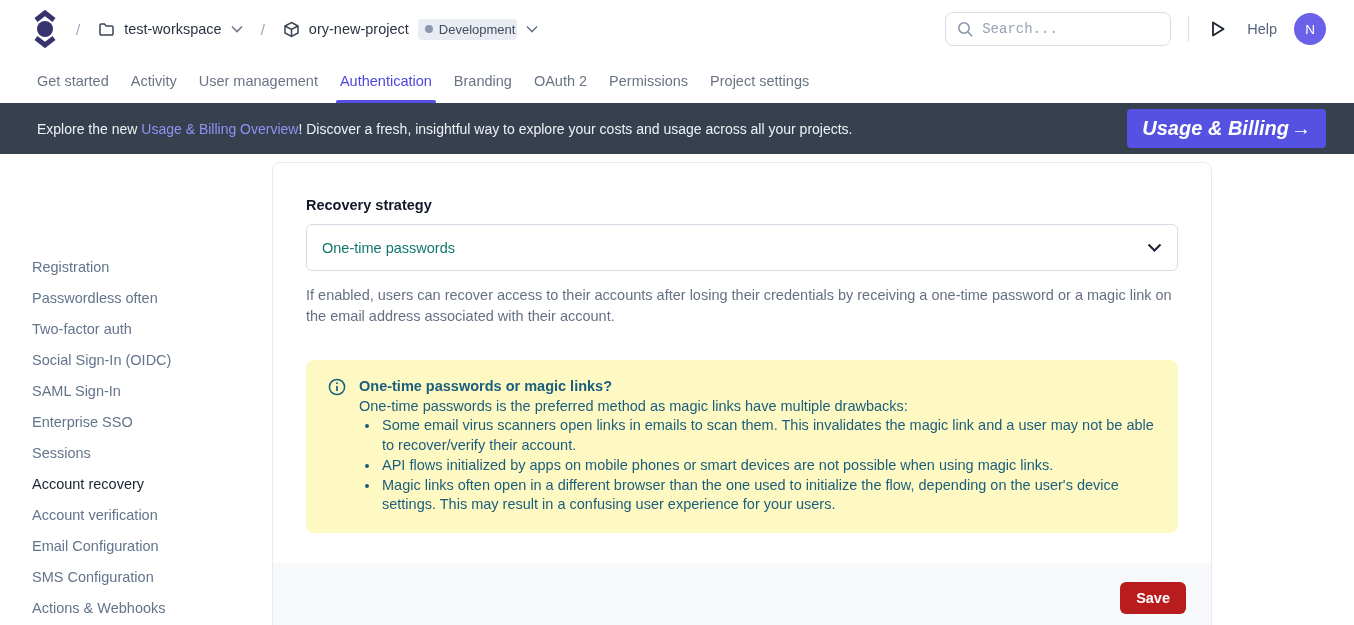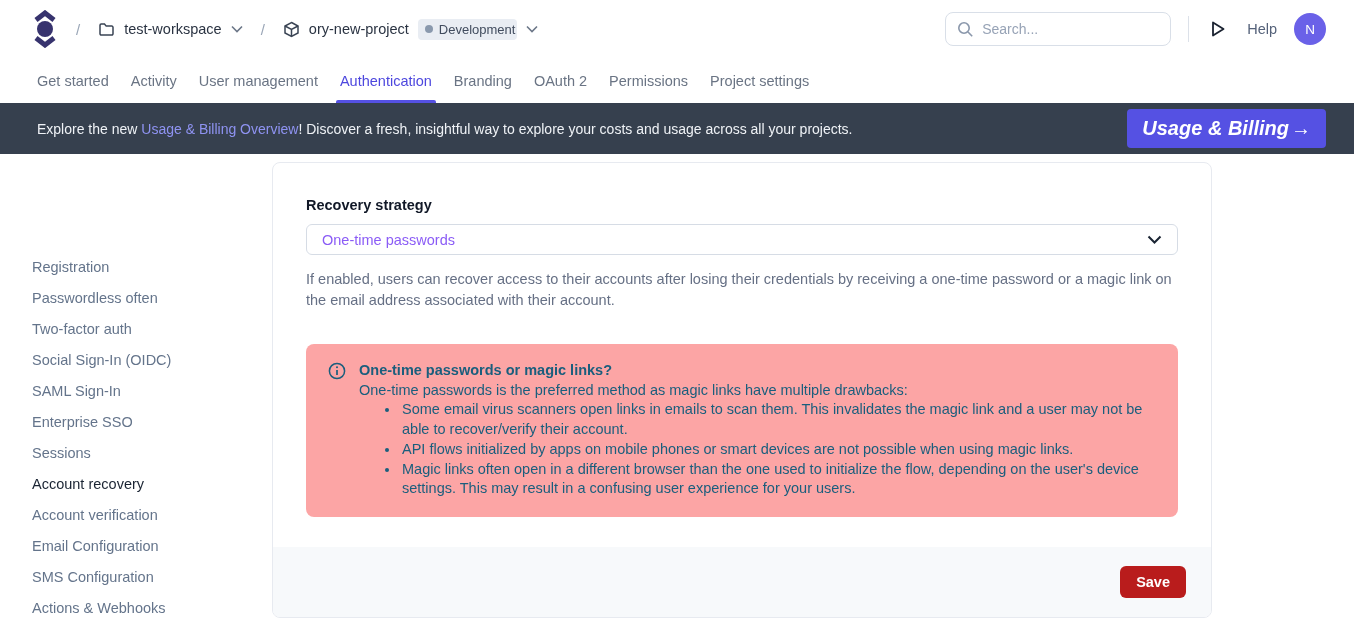--- a/index.html
+++ b/index.html
@@ -12,21 +12,21 @@
   .h-left { display:flex; align-items:center; gap:18px; }
   .logo-btn { background:none; border:none; cursor:pointer; display:flex; align-items:center; }
   .crumb-sep { color:#9AA6B7; font-size:15px; }
   .crumb { display:flex; align-items:center; gap:9px; background:none; border:none; font-family:inherit; font-size:14.5px; color:#2A3342; cursor:pointer; }
   .crumb .icon { display:flex; color:#3A4454; }
   .badge { display:inline-flex; align-items:center; gap:6px; background:#E9EDF3; border-radius:4px; padding:3px 2px 3px 7px; font-size:13px; color:#414C5E; }
   .badge .dot { width:8px; height:8px; border-radius:50%; background:#8A99AD; }
   .chev { display:flex; color:#6C7788; }
 
   .h-right { display:flex; align-items:center; gap:17px; }
-  .search { width:226px; height:34px; border:1px solid #D9DFE8; border-radius:8px; display:flex; align-items:center; padding:0 11px; gap:8px; color:#8A97AB; }
+  .search { width:226px; height:34px; border:1px solid #D9DFE8; border-radius:8px; display:flex; align-items:center; padding:0 11px; gap:8px; color:#8A97AB;font-family:Liberation Mono, monospace; }
   .search input { border:none; outline:none; flex:1; font-family:inherit; font-size:14px; color:#2A3342; background:transparent; min-width:0; }
   .search input::placeholder { color:#97A3B6; }
   .h-divider { width:1px; height:26px; background:#DCE1E9; }
   .play-btn { background:none; border:none; display:flex; cursor:pointer; color:#1A2230; padding:0 4px; }
   .help-link { font-size:14.5px; color:#55627A; text-decoration:none; cursor:pointer; }
   .avatar { width:32px; height:32px; border-radius:50%; background:#6A61E8; color:#fff; font-size:13.5px; display:flex; align-items:center; justify-content:center; cursor:pointer; }
 
   
   .tabs { display:flex; gap:20px; padding:0 0 0 36px; height:45px; align-items:stretch; background:#fff; }
   .tab { position:relative; background:none; border:none; font-family:inherit; font-size:14.5px; color:#6A7484; cursor:pointer; display:flex; align-items:center; padding:0 1px; }
@@ -41,29 +41,29 @@
 
   
   .content { display:flex; align-items:flex-start; }
   .sidebar { width:272px; flex:none; padding:67px 0 0 32px;margin-top:36px; }
   .side-item { display:block; font-size:14.5px; color:#64748B; line-height:20px; margin-bottom:11px; text-decoration:none; cursor:pointer; }
   .side-item.active { color:#1A2433; }
 
   .card { flex:none; width:940px; margin-top:8px; border:1px solid #E7EAF0; border-radius:8px; background:#fff; display:flex; flex-direction:column; overflow:hidden; }
   .card-body { padding:34px 33px 30px 33px; }
   .field-label { display:block; font-size:14.5px; font-weight:bold; color:#111827; margin-bottom:11px; }
-  .select { height:31px; border:1px solid #D6DCE5; border-radius:6px; display:flex; align-items:center; justify-content:space-between; padding:0 15px; color:#8b5cf6; font-size:14.5px; cursor:pointer; background:#fff; }
+  .select { height:47px; border:1px solid #D6DCE5; border-radius:6px; display:flex; align-items:center; justify-content:space-between; padding:0 15px; color:#0f766e; font-size:14.5px; cursor:pointer; background:#fff; }
   .select .chev { color:#1A2433; }
   .desc { color:#667085; font-size:14.5px; line-height:20.5px; margin-top:14px; }
 
-  .info { margin-top:34px; background:#fca5a5; border-radius:8px; padding:17px 24px 18px 22px; display:flex; gap:13px; color:#1A5E7D; font-size:14.5px; line-height:19.7px; }
+  .info { margin-top:34px; background:#fef9c3; border-radius:8px; padding:17px 24px 18px 22px; display:flex; gap:13px; color:#1A5E7D; font-size:14.5px; line-height:19.7px; }
   .info-icon { flex:none; margin-top:1px; display:flex; }
   .info-title { font-weight:bold; }
   .info ul { margin:0; padding-left:21px; }
-  .info li { padding-left:2px;margin-left:20px; }
+  .info li { padding-left:2px; }
 
   .card-footer { height:70px; background:#F7F9FB; display:flex; align-items:center; justify-content:flex-end; padding:0 25px; }
   .save-btn { background:#b91c1c; border:none; color:#fff; font-family:inherit; font-weight:bold; font-size:14.5px; padding:8px 16px; border-radius:6px; cursor:pointer; }
 </style>
 </head>
 <body>
 
 <div class="page">
 
   <header class="header">

